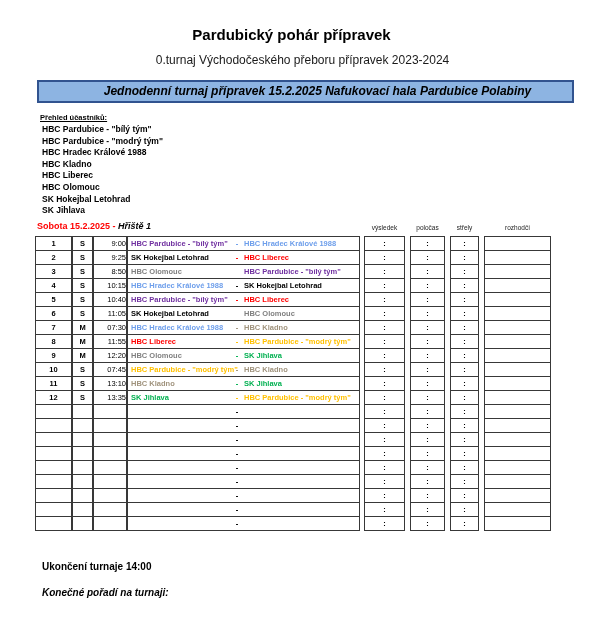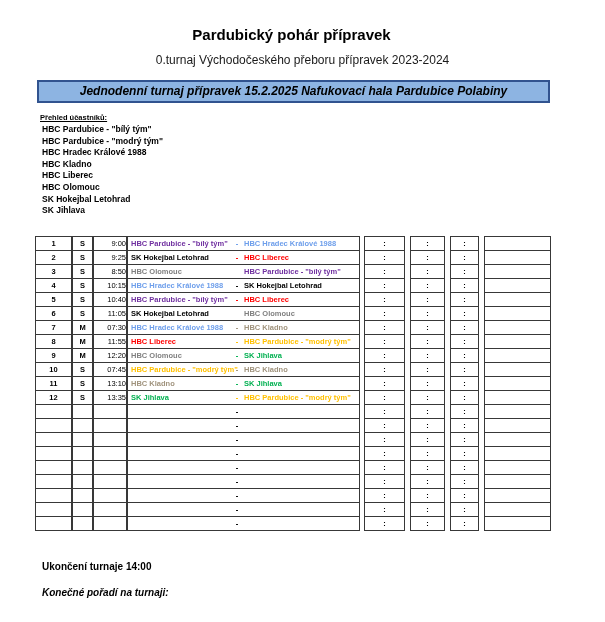--- a/index.html
+++ b/index.html
@@ -52,36 +52,46 @@
   .footer-note{position:absolute;top:600px;left:90px;font-size:8.5px;font-weight:bold;margin-top:48px;}
 </style>
 </head>
 <body>
 
 <div class="page">
 
   <div class="doc-title">Pardubický pohár přípravek</div>
   <div class="doc-subtitle">0.turnaj Východočeského přeboru přípravek 2023-2024</div>
 
-  <div class="banner" id="banner" style="background: rgb(141, 180, 226); border-color: rgb(49, 83, 143);">Jednodenní turnaj přípravek 15.2.2025 Nafukovací hala Pardubice Polabiny</div>
+  <div class="banner" id="banner" style="background: rgb(141, 180, 226); border-color: rgb(49, 83, 143); padding-left: 24px;">Jednodenní turnaj přípravek 15.2.2025 Nafukovací hala Pardubice Polabiny</div>
 
   <div class="participants">
     <div class="participants-heading">Přehled účastníků:</div>
     <ul class="participants-list" id="participants-list">
         <li>HBC Pardubice - "bílý tým"</li>
         <li>HBC Pardubice - "modrý tým"</li>
         <li>HBC Hradec Králové 1988</li>
         <li>HBC Kladno</li>
         <li>HBC Liberec</li>
         <li>HBC Olomouc</li>
         <li>SK Hokejbal Letohrad</li>
         <li>SK Jihlava</li>
       </ul>
   </div>
 
+  <div class="sched-headline">
+    <span class="day-label" id="day-label">
+      <span style="color: rgb(255, 0, 0);">Sobota 15.2.2025 -</span>
+      <span class="venue-label">Hřiště 1</span>
+    </span>
+    <span class="colhead res">výsledek</span>
+    <span class="colhead half">poločas</span>
+    <span class="colhead shots">střely</span>
+    <span class="colhead ref">rozhodčí</span>
+  </div>
 
   <div class="sched-table" id="sched-table">
   <div class="srow">
     <div class="cell c-num">1</div>
     <div class="cell c-cat">S</div>
     <div class="cell c-time">9:00</div>
     <div class="cell c-teams">
       <span class="home" style="color: rgb(112, 48, 160);">HBC Pardubice - "bílý tým"</span>
       <span class="sep" style="color: rgb(109, 158, 235);">-</span>
       <span class="away" style="color: rgb(109, 158, 235);">HBC Hradec Králové 1988</span>

